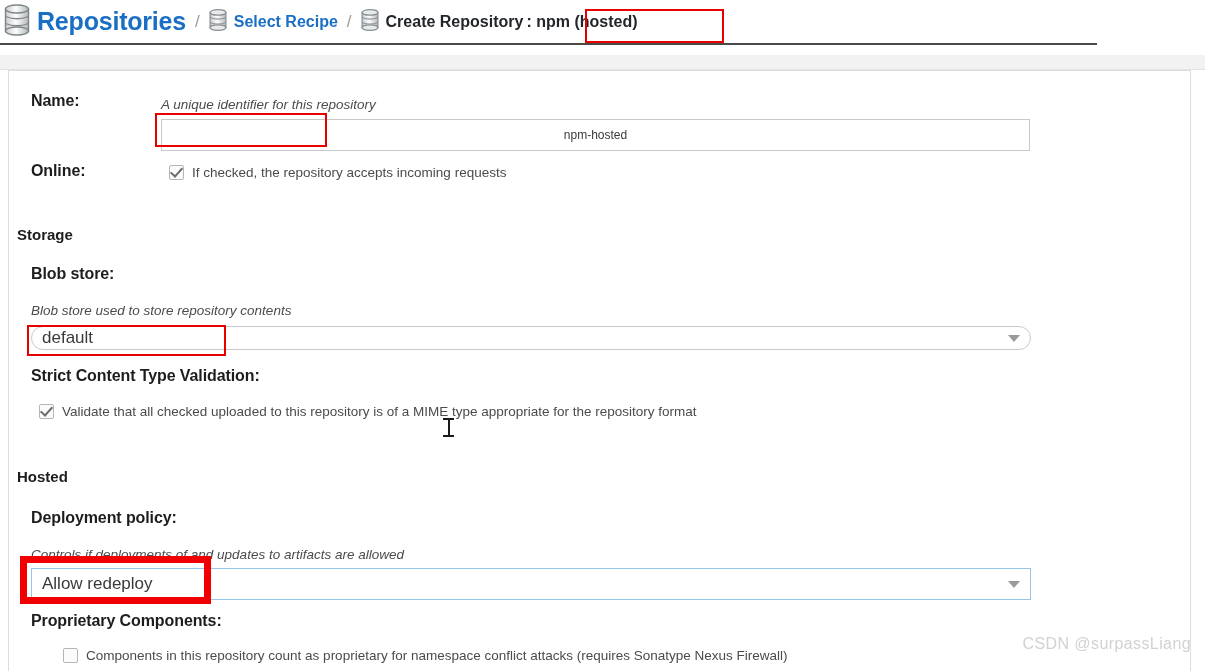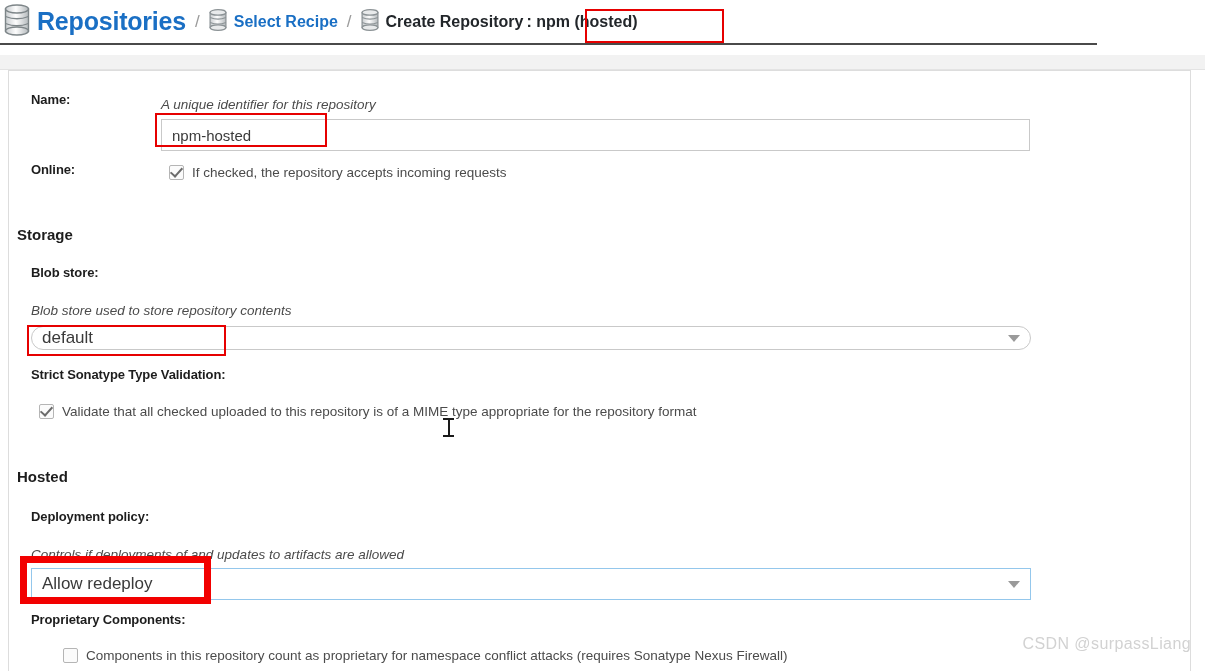--- a/index.html
+++ b/index.html
@@ -111,21 +111,21 @@
     border-left: 1px solid #dddddd;
     border-right: 1px solid #dddddd;
     border-top: 1px solid #dddddd;
     box-sizing: border-box;
   }
 
   
   .abs { position: absolute; }
 
   .field-label-strong {
-    font-size: 13px;
+    font-size: 16px;
     font-weight: bold;
     color: #1d1d1d;
     letter-spacing: -0.1px;
   }
   .section-title {
     font-size: 15px;
     font-weight: bold;
     color: #1d1d1d;
   }
   .helper-text {
@@ -136,24 +136,25 @@
   .check-text {
     font-size: 13.5px;
     color: #4b4b4b;
   }
 
   .text-input {
     box-sizing: border-box;
     border: 1px solid #c9c9c9;
     background: #ffffff;
     font-family: "Liberation Sans", sans-serif;
-    font-size: 15px;
+    font-size: 12px;
     color: #3a3a3a;
     padding: 0 10px;
     outline: none;
+    text-align: center;
   }
   .select-box {
     box-sizing: border-box;
     background: #ffffff;
     font-family: "Liberation Sans", sans-serif;
     font-size: 17px;
     color: #3a3a3a;
     display: flex;
     align-items: center;
     padding: 0 10px;
@@ -309,21 +310,21 @@
 
   <div class="abs section-title" style="left:8px; top:155px;">Storage</div>
 
   <div class="abs field-label-strong" style="left:22px; top:194px;">Blob store:</div>
   <div class="abs helper-text" style="left:22px; top:232px;">Blob store used to store repository contents</div>
   <div class="abs select-box plain" style="left:22px; top:255px; width:1000px; height:24px;border-radius:15px;">
     <span>default</span>
     <span class="select-caret"></span>
   </div>
 
-  <div class="abs field-label-strong" style="left:22px; top:296px;">Strict Sonatype Type Validation:</div>
+  <div class="abs field-label-strong" style="left:22px; top:296px;">Strict Content Type Validation:</div>
   <div class="abs cbx-row" style="left:30px; top:333px;">
     <span class="cbx checked"></span>
     <span class="check-text">Validate that all checked uploaded to this repository is of a MIME type appropriate for the repository format</span>
   </div>
 
   <div class="abs section-title" style="left:8px; top:397px;">Hosted</div>
 
   <div class="abs field-label-strong" style="left:22px; top:438px;">Deployment policy:</div>
   <div class="abs helper-text" style="left:22px; top:476px;">Controls if deployments of and updates to artifacts are allowed</div>
   <div class="abs select-box focused" style="left:22px; top:497px; width:1000px; height:32px;">

